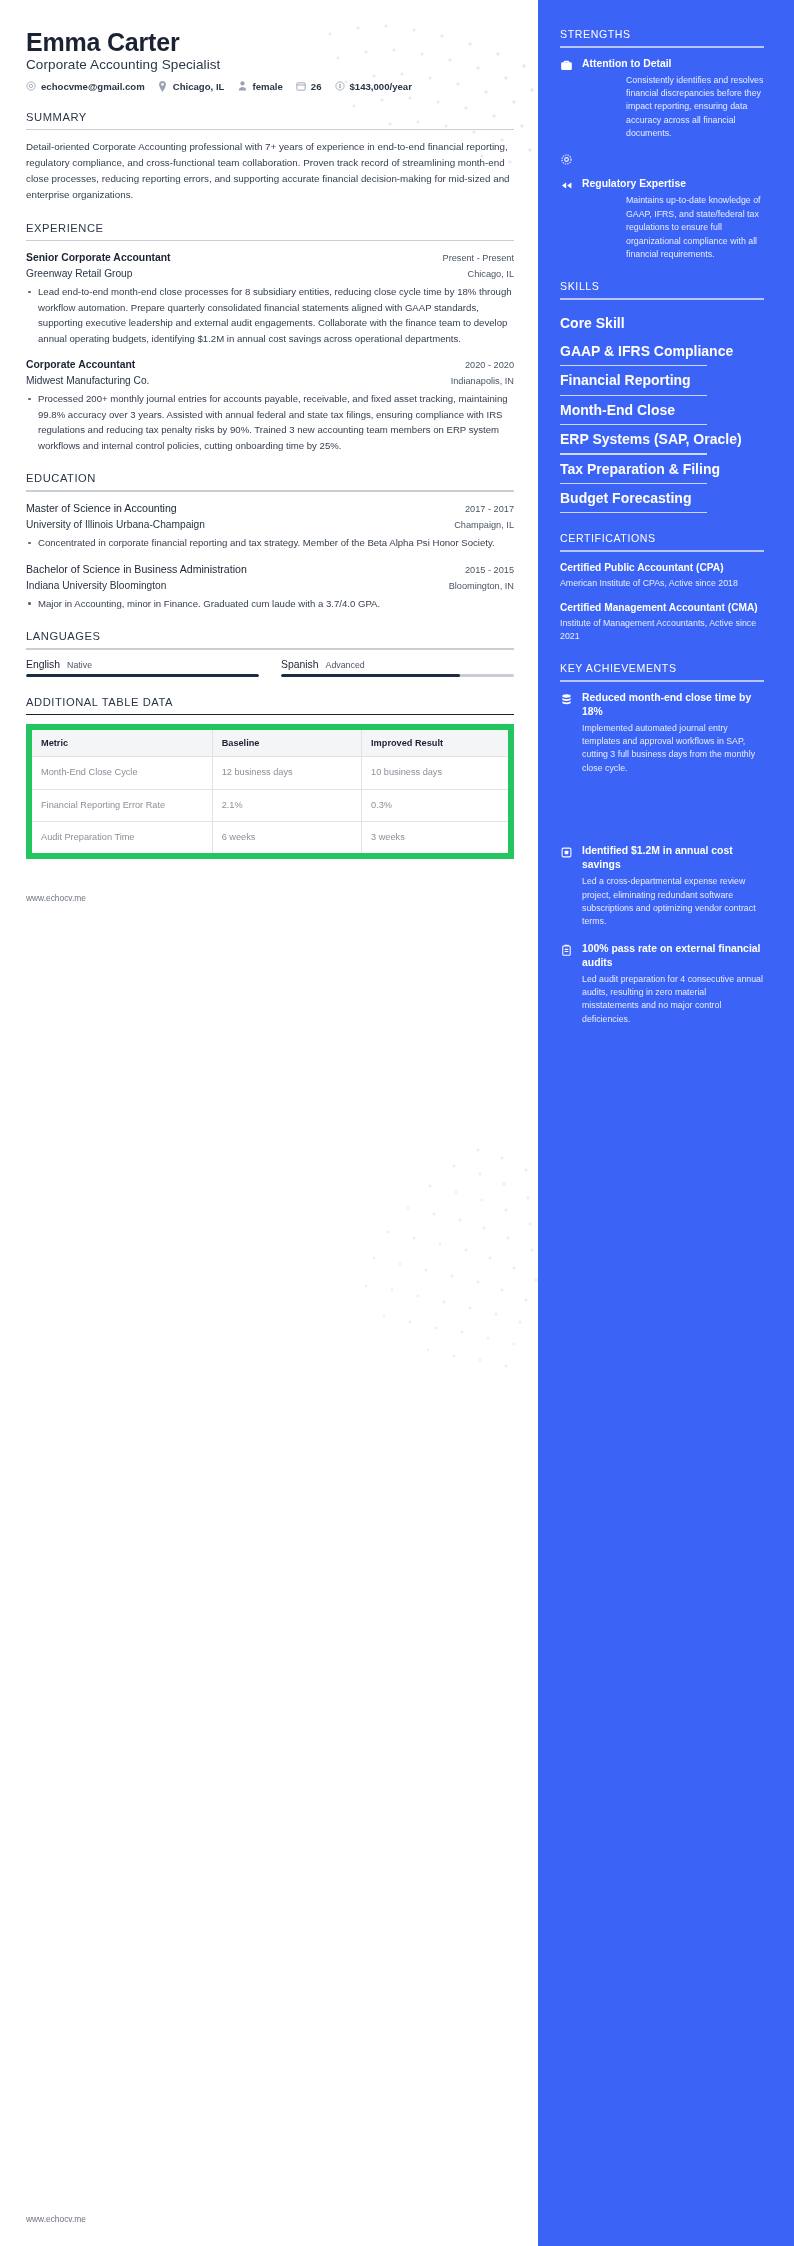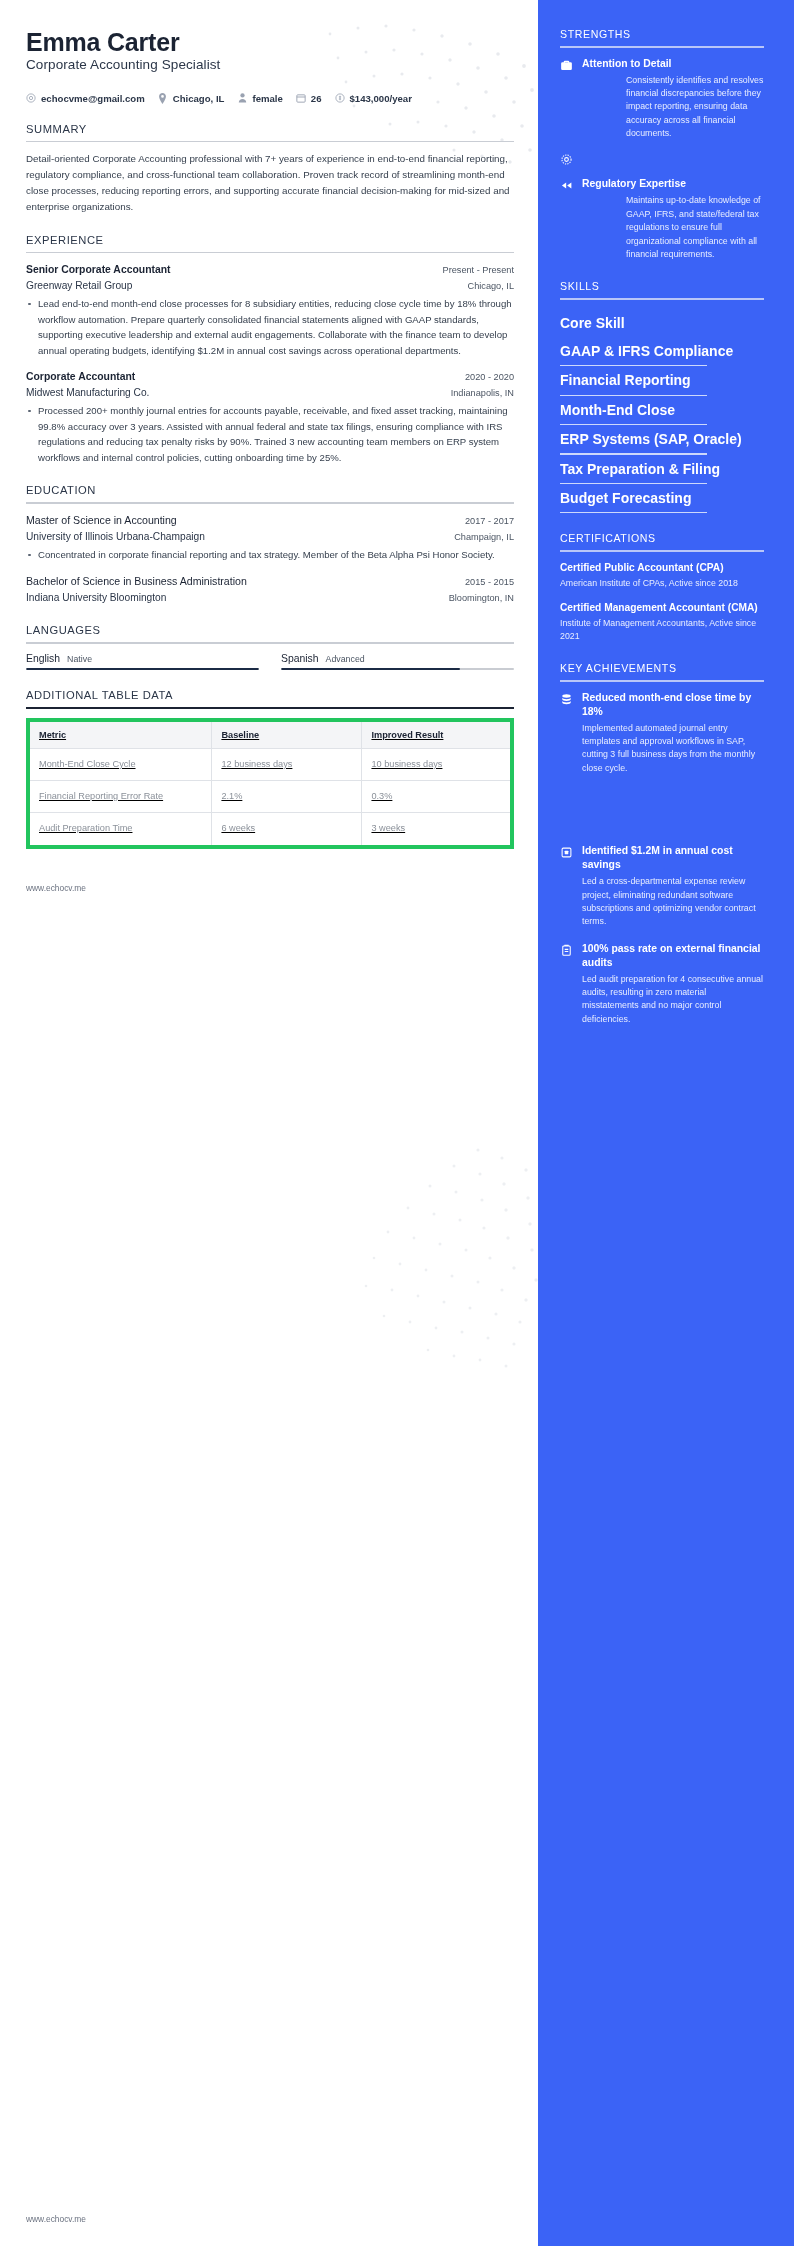--- a/index.html
+++ b/index.html
@@ -81,21 +81,20 @@
   }
   .contact-item {
     display: flex;
     align-items: center;
     gap: 5px;
     margin-right: 13px;
     font-size: 9.6px;
     font-weight: 700;
     color: #2b3648;
     white-space: nowrap;
-    margin-top: 12px;
   }
   .contact-item .ci-icon {
     width: 10px; height: 10px;
     display: inline-flex;
     align-items: center; justify-content: center;
     color: #9aa2b1;
     flex: 0 0 auto;
   }
   .contact-item .ci-icon svg { display: block; }
 
@@ -213,22 +212,21 @@
     height: 100%;
     background: #1b2b45;
     border-radius: 2px;
   }
 
   
   .data-table {
     border-collapse: collapse;
     width: 100%;
     table-layout: fixed;
-    border: 4px solid #22c55e;
-    text-decoration: underline;
+    border: 6px solid #22c55e;
   }
   .data-table th {
     background: #f4f5f7;
     text-align: left;
     font-size: 9.2px;
     font-weight: 700;
     color: #1b2333;
     padding: 8px 9px;
     border: 1px solid #dfe2e7;
   }
@@ -606,20 +604,23 @@
 
         <div class="entry">
           <div class="entry-line">
             <div class="entry-title" style="font-weight:400;font-size:10.6px;">Bachelor of Science in Business Administration</div>
             <div class="entry-dates">2015 - 2015</div>
           </div>
           <div class="entry-line">
             <div class="entry-org">Indiana University Bloomington</div>
             <div class="entry-loc">Bloomington, IN</div>
           </div>
+          <ul class="bullets">
+            <li>Major in Accounting, minor in Finance. Graduated cum laude with a 3.7/4.0 GPA.</li>
+          </ul>
         </div>
 
       </div>
     </section>
 
     <section class="sec">
       <div class="sec-title">LANGUAGES</div>
       <div class="sec-rule"></div>
       <div class="sec-body">
         <div class="lang-grid">

